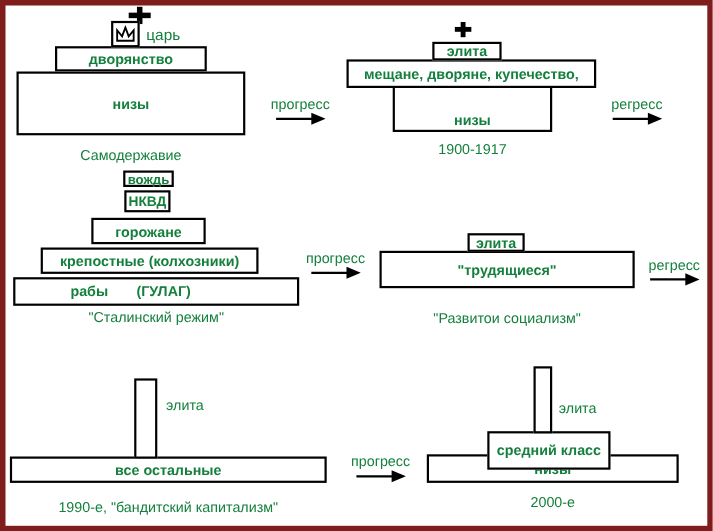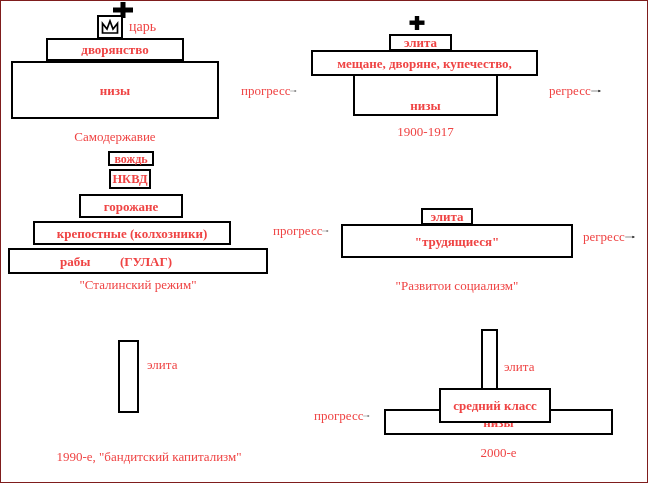--- a/index.html
+++ b/index.html
@@ -1,33 +1,33 @@
 <!DOCTYPE html>
 <html><head>
 <meta charset="utf-8">
 <style>
   html,body{margin:0;padding:0;background:#fff;}
   .canvas{
     position:relative;width:648px;height:483px;background:#ffffff;
-    border:1px solid #7f1d1d;box-sizing:border-box;overflow:hidden;
-    font-family:Liberation Serif, serif;color:#ef4444;
+    border:5px solid #7f1d1d;box-sizing:border-box;overflow:hidden;
+    font-family:Liberation Sans, sans-serif;color:#15803d;
   }
   .box{
     position:absolute;border:2px solid #000;background:#fff;box-sizing:border-box;
     display:flex;align-items:center;justify-content:center;
     font-weight:bold;font-size:13px;line-height:1;white-space:nowrap;
   }
   .caption{
     position:absolute;text-align:center;font-size:13px;font-weight:normal;
     white-space:nowrap;
   }
   .freelabel{position:absolute;font-size:13px;font-weight:normal;white-space:nowrap;}
   .icon{position:absolute;display:block;}
   .arrow{
-    position:absolute;display:flex;flex-direction:row;align-items:center;
+    position:absolute;display:flex;flex-direction:column;align-items:center;
     font-size:13px;line-height:15px;
   }
   
   .d1-cross{left:110px;top:1px;}
   .d1-crownbox{left:96px;top:14px;width:26px;height:24px;z-index:3;}
   .d1-tsar{left:128px;top:18px;font-size:14px;}
   .d1-lvl1{left:45px;top:37px;width:138px;height:23px;z-index:2;}
   .d1-lvl2{left:10px;top:60px;width:208px;height:58px;z-index:1;}
   .d1-cap{left:10px;top:128px;width:208px;}
   
@@ -140,20 +140,21 @@
   <div class="arrow arrow-a4">
     <span>регресс</span>
     <svg width="46" height="12" viewBox="0 0 46 12">
       <line x1="1" y1="6" x2="34" y2="6" stroke="#000" stroke-width="2"></line>
       <polygon points="33,0.5 46,6 33,11.5" fill="#000"></polygon>
     </svg>
   </div>
 
   <div class="box d5-column"></div>
   <span class="freelabel d5-elitelabel">элита</span>
+  <div class="box d5-lvl1">все остальные</div>
   <div class="caption d5-cap">1990-е, "бандитский капитализм"</div>
 
   <div class="arrow arrow-a5">
     <span>прогресс</span>
     <svg width="46" height="12" viewBox="0 0 46 12">
       <line x1="1" y1="6" x2="34" y2="6" stroke="#000" stroke-width="2"></line>
       <polygon points="33,0.5 46,6 33,11.5" fill="#000"></polygon>
     </svg>
   </div>
 

